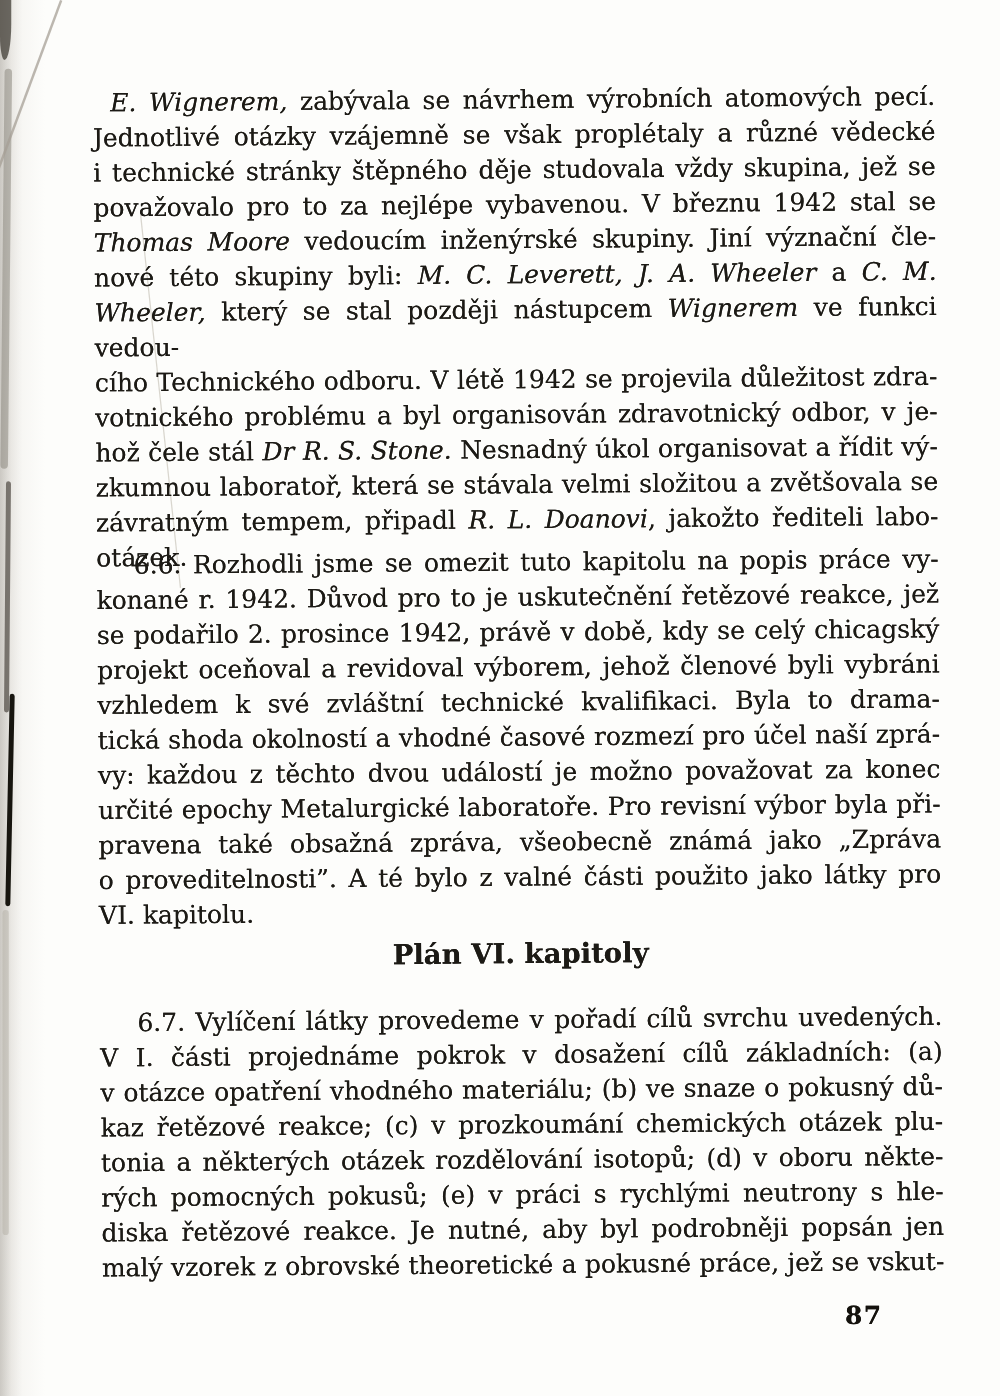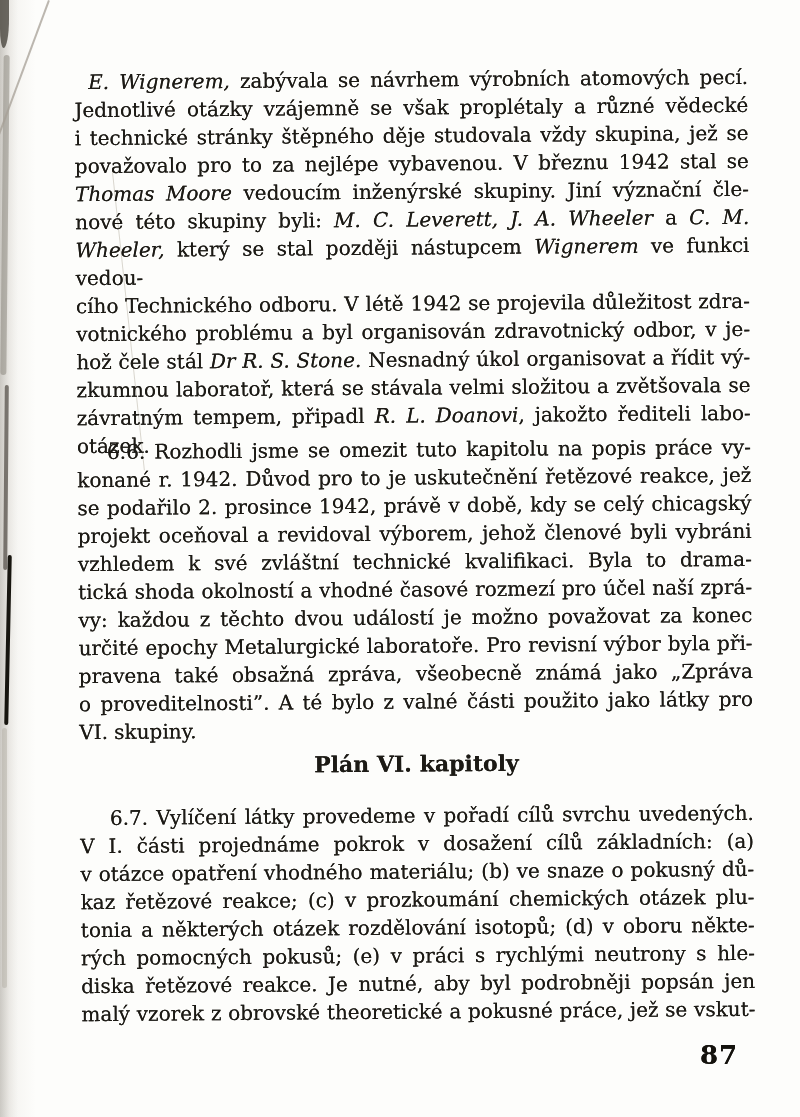--- a/index.html
+++ b/index.html
@@ -39,22 +39,22 @@
   .para{position:absolute;left:0;width:100%;}
   #p1{top:0;}
   #p2{top:370px;}
   #p3{top:736px;}
   .heading{position:absolute;left:0;top:684px;width:100%;
     text-align:center;font-weight:bold;font-size:22px;line-height:28px;}
   .line{text-align:justify;text-align-last:justify;white-space:normal;}
   .line.no-just{text-align-last:left;}
   .it{font-style:italic;}
   .page-number{
-    position:absolute;left:700px;top:1040px;width:48px;
-    font-weight:bold;font-size:26px;color:#14120d;letter-spacing:1px;
+    position:absolute;left:676px;top:1040px;width:48px;
+    font-weight:bold;font-size:20px;color:#14120d;letter-spacing:1px;
     text-shadow:0 0 0.5px rgba(20,18,13,0.9);
   }
 </style>
 </head>
 <body>
 
 <div class="page">
   <div class="gutter-band"></div>
   <div class="gutter-streak-top"></div>
   <div class="gutter-streak-mid"></div>
@@ -84,21 +84,21 @@
         <div class="line" style="padding-left: 30px;"><span>6.6. Rozhodli jsme se omezit tuto kapitolu na popis práce vy-</span></div>
         <div class="line"><span>konané r. 1942. Důvod pro to je uskutečnění řetězové reakce, jež</span></div>
         <div class="line"><span>se podařilo 2. prosince 1942, právě v době, kdy se celý chicagský</span></div>
         <div class="line"><span>projekt oceňoval a revidoval výborem, jehož členové byli vybráni</span></div>
         <div class="line"><span>vzhledem k své zvláštní technické kvalifikaci. Byla to drama-</span></div>
         <div class="line"><span>tická shoda okolností a vhodné časové rozmezí pro účel naší zprá-</span></div>
         <div class="line"><span>vy: každou z těchto dvou událostí je možno považovat za konec</span></div>
         <div class="line"><span>určité epochy Metalurgické laboratoře. Pro revisní výbor byla při-</span></div>
         <div class="line"><span>pravena také obsažná zpráva, všeobecně známá jako „Zpráva</span></div>
         <div class="line"><span>o proveditelnosti”. A té bylo z valné části použito jako látky pro</span></div>
-        <div class="line no-just"><span>VI. skupiny.</span></div>
+        <div class="line no-just"><span>VI. kapitolu.</span></div>
       </div>
     <div class="heading">Plán VI. kapitoly</div>
     <div class="para" id="p3">
         <div class="line" style="padding-left: 30px;"><span>6.7. Vylíčení látky provedeme v pořadí cílů svrchu uvedených.</span></div>
         <div class="line"><span>V I. části projednáme pokrok v dosažení cílů základních: (a)</span></div>
         <div class="line"><span>v otázce opatření vhodného materiálu; (b) ve snaze o pokusný dů-</span></div>
         <div class="line"><span>kaz řetězové reakce; (c) v prozkoumání chemických otázek plu-</span></div>
         <div class="line"><span>tonia a některých otázek rozdělování isotopů; (d) v oboru někte-</span></div>
         <div class="line"><span>rých pomocných pokusů; (e) v práci s rychlými neutrony s hle-</span></div>
         <div class="line"><span>diska řetězové reakce. Je nutné, aby byl podrobněji popsán jen</span></div>

